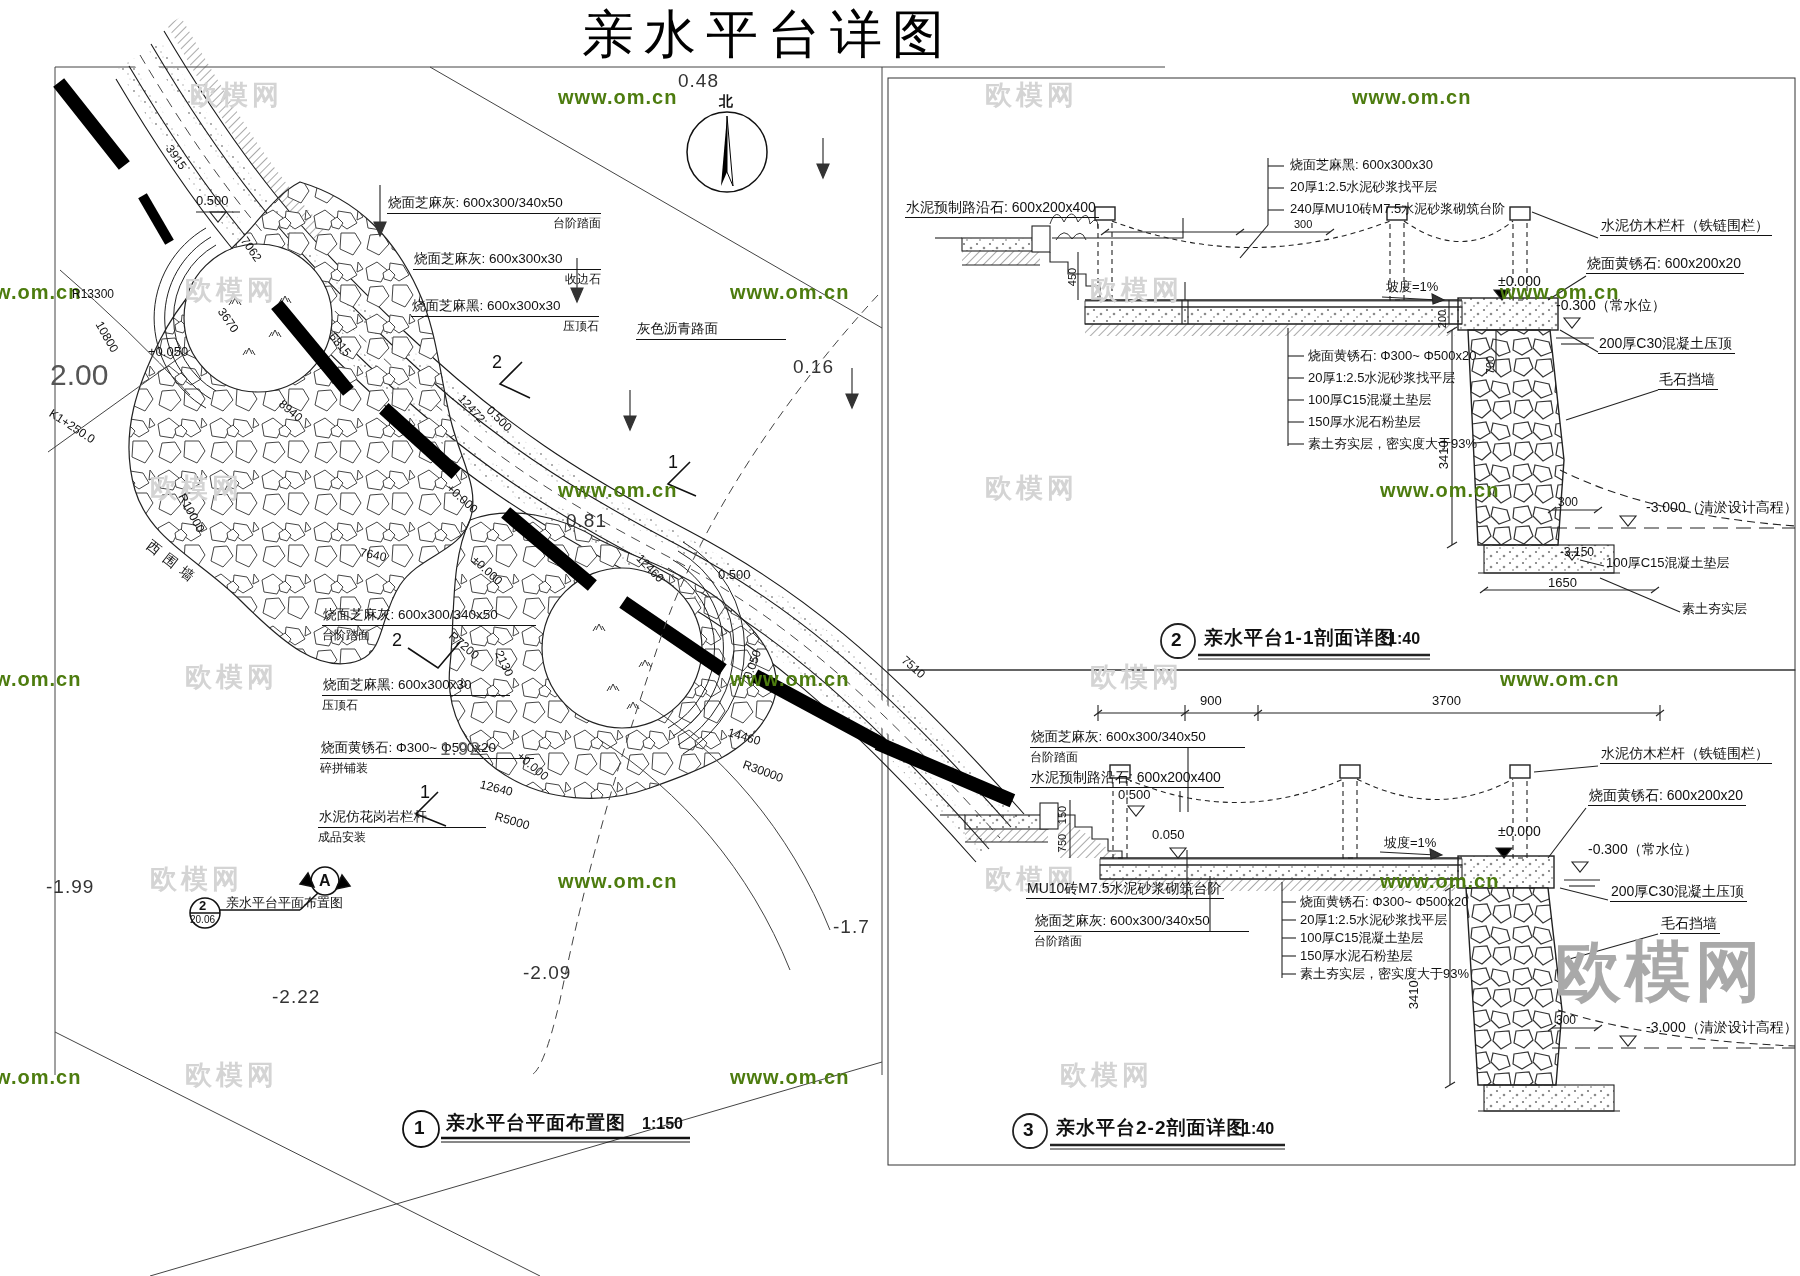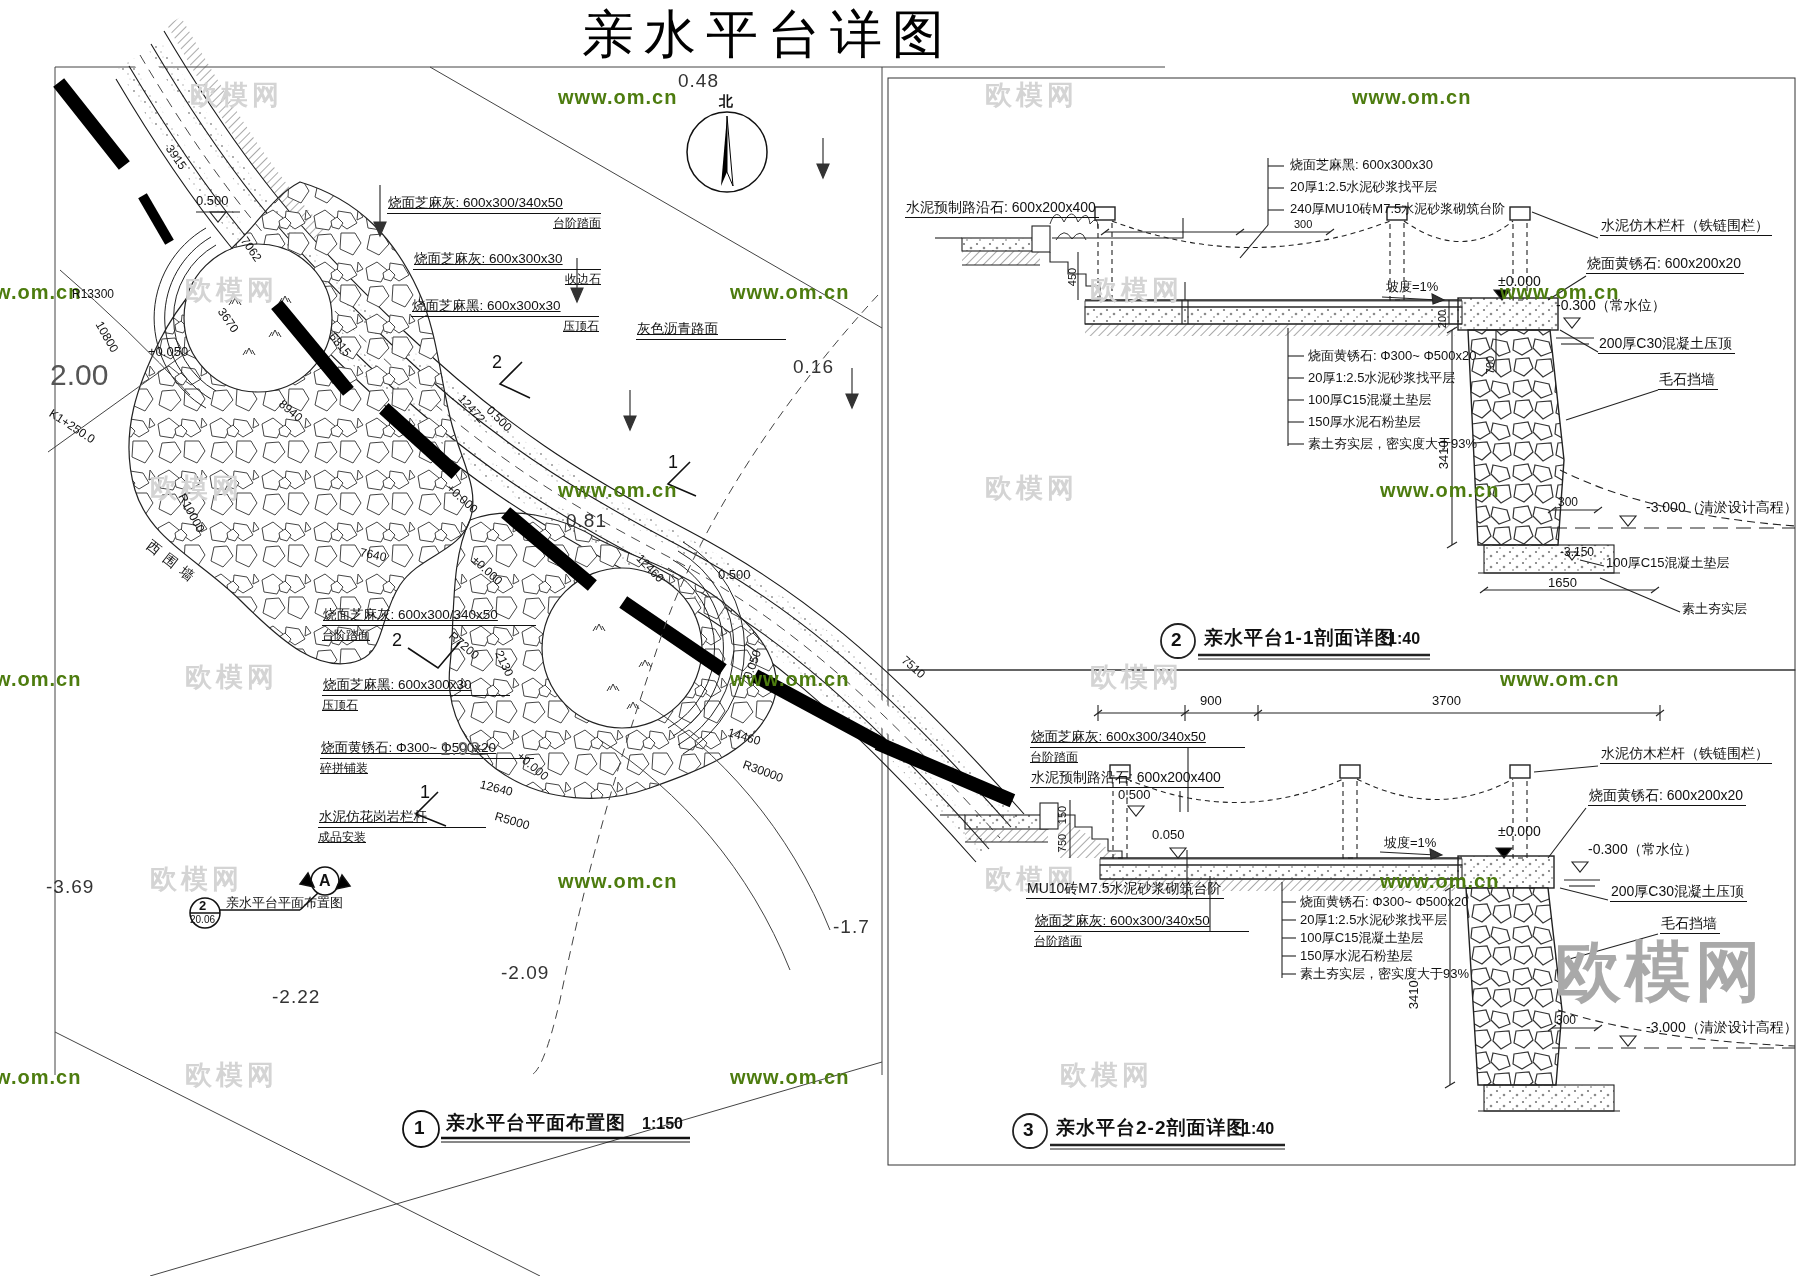--- a/index.html
+++ b/index.html
@@ -1,21 +1,21 @@
 <!DOCTYPE html>
 <html><head>
 <meta charset="utf-8">
 <style>
   html,body{margin:0;padding:0;background:#fff;}
   #wrap{position:relative;width:1800px;height:1276px;background:#fff;overflow:hidden;
         font-family:"Liberation Sans","DejaVu Sans",sans-serif;color:#111;}
   #lines{position:absolute;left:0;top:0;}
   .t{position:absolute;white-space:nowrap;line-height:1.12;}
   .ttl{font-size:52px;font-family:"Liberation Serif","DejaVu Serif",serif;letter-spacing:10px;color:#000;}
-  .callout{position:absolute;text-decoration:underline;}
+  .callout{position:absolute;}
   .cm{font-size:13.5px;border-bottom:1.5px solid #111;padding:0 3px 1px 1px;white-space:nowrap;}
   .cs{font-size:12px;padding-top:1px;white-space:nowrap;}
   .sr .cs{text-align:right;}
   .ul{border-bottom:1.5px solid #111;padding:0 3px 1px 1px;}
   .dim{font-size:12px;transform-origin:0 50%;}
   .f10{font-size:10px;} .f11{font-size:11px;} .f12{font-size:12px;} .f13{font-size:13px;}
   .f14{font-size:14px;} .f16{font-size:16px;} .f18{font-size:18px;}
   .lv{font-size:13px;}
   .spot{font-size:19px;color:#333;letter-spacing:1px;}
   .gray{color:#666;}
@@ -465,22 +465,22 @@
 <div class="t" style="left:50px;top:358px;font-size:30px;color:#555">2.00</div>
 <div class="t spot" style="left:793px;top:356px">0.16</div>
 <div class="t dim" style="left:488px;top:402px;transform:rotate(45deg)">0.500</div>
 <div class="t dim" style="left:473px;top:552px;transform:rotate(42deg)">±0.000</div>
 <div class="t dim" style="left:448px;top:480px;transform:rotate(42deg)">+0.000</div>
 <div class="t spot" style="left:566px;top:510px">0.81</div>
 <div class="t spot gray" style="left:440px;top:738px">1.92</div>
 <div class="t lv" style="left:718px;top:568px">0.500</div>
 <div class="t dim" style="left:748px;top:672px;transform:rotate(-70deg)">0.050</div>
 <div class="t dim" style="left:518px;top:748px;transform:rotate(40deg)">+0.000</div>
-<div class="t spot" style="left:501px;top:962px">-2.09</div>
-<div class="t spot" style="left:46px;top:876px">-3.69</div>
+<div class="t spot" style="left:523px;top:962px">-2.09</div>
+<div class="t spot" style="left:46px;top:876px">-1.99</div>
 <div class="t spot" style="left:272px;top:986px">-2.22</div>
 <div class="t spot" style="left:833px;top:916px">-1.7</div>
 
 <div class="t f18" style="left:492px;top:352px">2</div>
 <div class="t f18" style="left:668px;top:452px">1</div>
 <div class="t f18" style="left:392px;top:630px">2</div>
 <div class="t f18" style="left:420px;top:782px">1</div>
 
 <div class="t f13" style="left:199px;top:899px;font-weight:bold">2</div>
 <div class="t f10" style="left:190px;top:914px">20.06</div>

